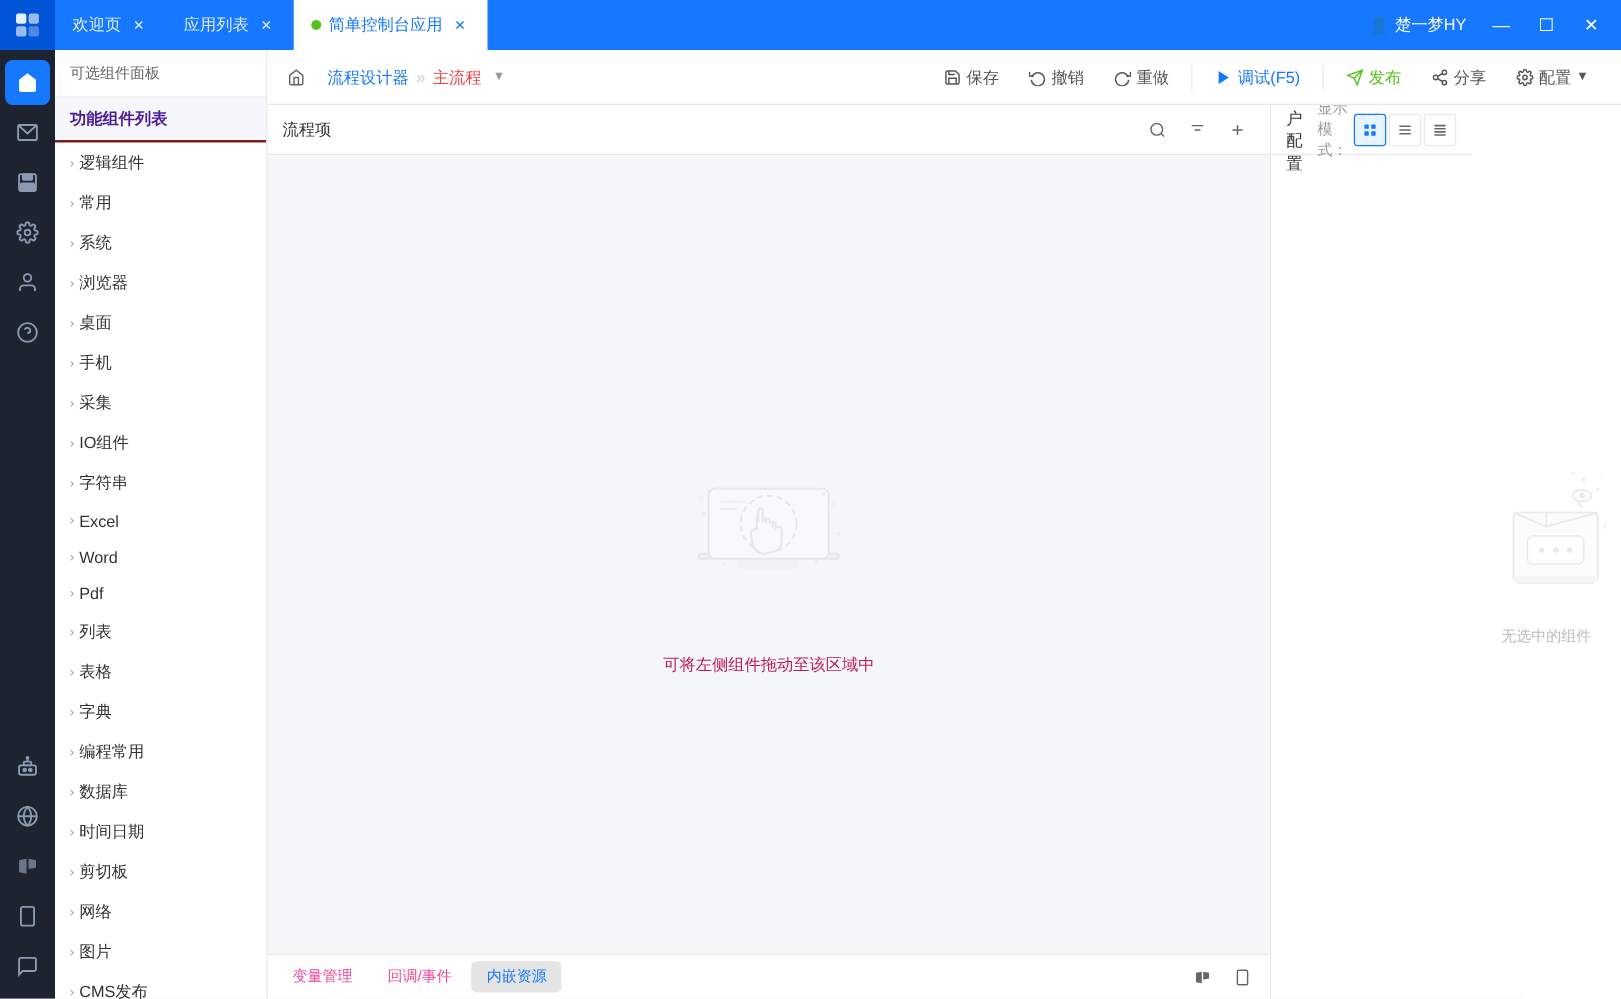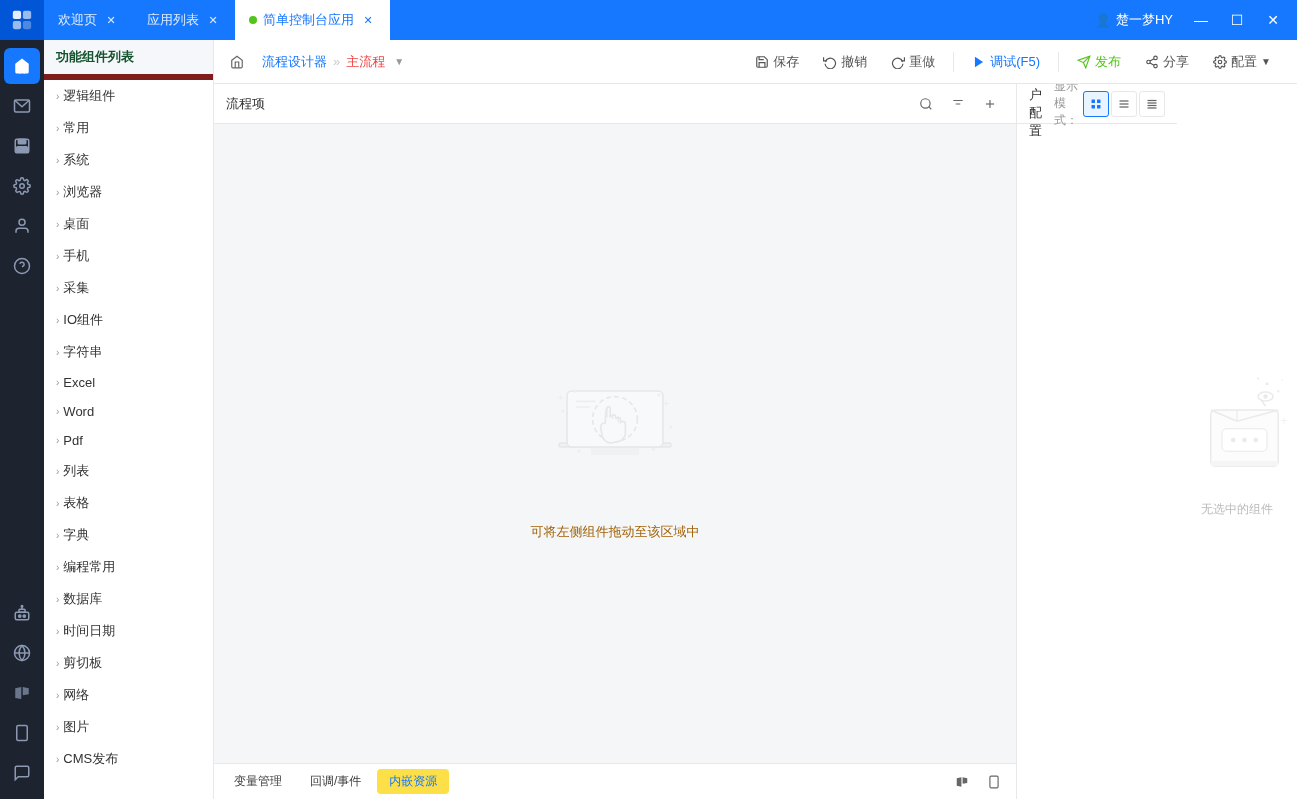--- a/index.html
+++ b/index.html
@@ -120,23 +120,23 @@
     .panel-title {
       padding: 10px 12px;
       font-size: 12px;
       color: #666;
       border-bottom: 1px solid #f0f0f0;
     }
     .panel-subtitle {
       padding: 8px 12px;
       font-size: 13px;
       font-weight: 600;
-      color: #14532d;
+      color: #4c1d95;
       background: #f5f7fa;
-      border-bottom: 6px solid #7f1d1d;
+      border-bottom: 2px solid #7f1d1d;
     }
     .panel-list {
       flex: 1;
       overflow-y: auto;
     }
     .panel-list::-webkit-scrollbar { width: 4px; }
     .panel-list::-webkit-scrollbar-thumb { background: #ddd; border-radius: 2px; }
     .panel-item {
       display: flex;
       align-items: center;
@@ -261,21 +261,21 @@
       flex-direction: column;
       gap: 16px;
     }
     .flow-empty-icon {
       width: 160px;
       height: 160px;
       opacity: 0.35;
     }
     .flow-empty-text {
       font-size: 13px;
-      color: #a16207;
+      color: #be185d;
       text-align: right;
     }
 
     
     .config-panel {
       width: 280px;
       background: white;
       display: flex;
       flex-direction: row;
     }
@@ -345,25 +345,25 @@
       border-top: 1px solid #e8e8e8;
       display: flex;
       align-items: center;
       padding: 0 8px;
       gap: 4px;
     }
     .bottom-tab {
       padding: 4px 12px;
       border-radius: 4px;
       font-size: 12px;
-      color: #404040;
+      color: #ec4899;
       cursor: pointer;
     }
     .bottom-tab.active {
-      background: #fde047;
+      background: #e5e5e5;
       color: #1677ff;
       font-family: Liberation Serif, serif;
     }
     .bottom-right {
       margin-left: auto;
       display: flex;
       gap: 4px;
     }
     .bottom-icon-btn {
       width: 28px; height: 28px;
@@ -484,20 +484,21 @@
       </div>
       <div class="icon-nav-item">
         <svg width="18" height="18" viewBox="0 0 24 24" fill="none" stroke="currentColor" stroke-width="2">
           <path d="M21 15a2 2 0 0 1-2 2H7l-4 4V5a2 2 0 0 1 2-2h14a2 2 0 0 1 2 2z"></path>
         </svg>
       </div>
     </div>
   </div>
 
   <div class="component-panel">
+    <div class="panel-title">可选组件面板</div>
     <div class="panel-subtitle">功能组件列表</div>
     <div class="panel-list">
       <div class="panel-item">
         <span class="panel-item-arrow">›</span>
         <span>逻辑组件</span>
       </div>
       <div class="panel-item">
         <span class="panel-item-arrow">›</span>
         <span>常用</span>
       </div>

